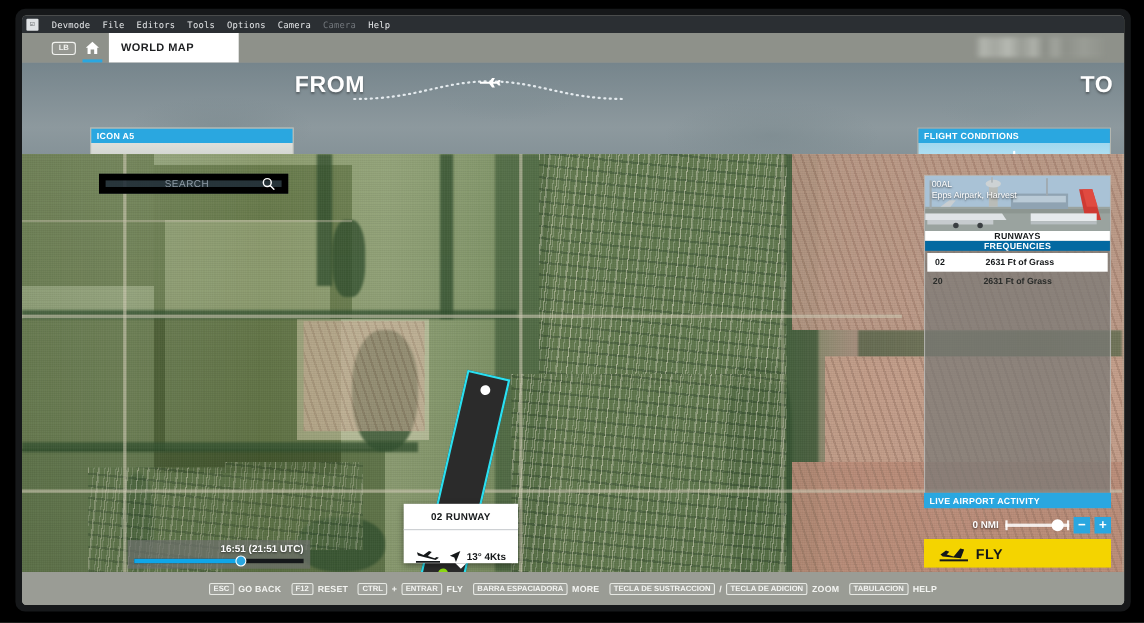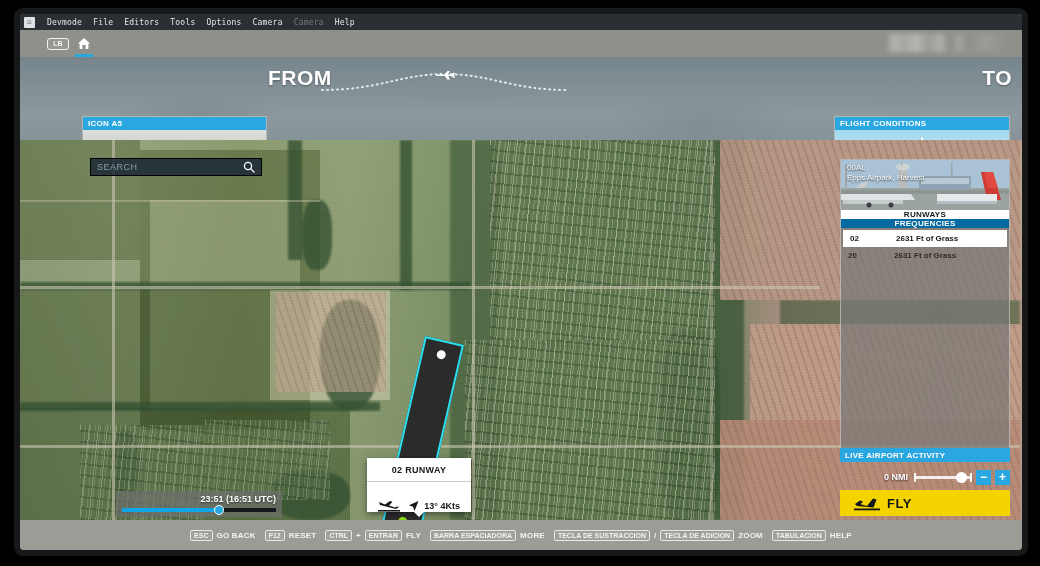--- a/index.html
+++ b/index.html
@@ -197,23 +197,24 @@
     background-image:
       repeating-linear-gradient(0deg, rgba(0,0,0,.14) 0 1px, transparent 1px 2px),
       repeating-linear-gradient(90deg, rgba(255,255,255,.1) 0 1px, transparent 1px 2px);
   }
 
   
   #search-box {
     position: absolute; left: 70px; top: 144px;
     width: 172px; height: 18px;
     background: rgba(30,42,55,.88);
-    border: 1px solid #000000;
+    border: 6px solid #000000;
     display: flex; align-items: center;
     padding: 0 6px;
+    text-align: center;
   }
   #search-box .ph { flex: 1; color: #8e9ba6; font-size: 9px; letter-spacing: .5px; }
 
   
   #runway-shape {
     position: absolute; left: 382px; top: 198px;
     width: 40px; height: 200px;
     background: #2b2b2b;
     border: 2px solid #2ae0f0;
     transform: rotate(13deg);
@@ -384,20 +385,21 @@
   </div>
 
   <div id="titlerow">
     <div id="lb-key">LB</div>
     <div id="home-tab">
       <svg width="14" height="13" viewBox="0 0 14 13">
         <path d="M7 1 L13 6.4 L11.4 6.4 L11.4 12 L8.6 12 L8.6 8 L5.4 8 L5.4 12 L2.6 12 L2.6 6.4 L1 6.4 Z" fill="#ffffff"></path>
       </svg>
       <div class="underline"></div>
     </div>
+    <div id="worldmap-tab">WORLD MAP</div>
     <div id="blur-right"></div>
   </div>
 
   <div id="planbar">
     <div class="worldmap-bg"></div>
 
     <svg class="dotted-route" viewBox="0 0 250 22">
       <path d="M2 19 C 60 19, 80 3, 125 3 C 170 3, 192 19, 248 19" stroke="#eef4f7" stroke-width="2" fill="none" stroke-dasharray="1 4" stroke-linecap="round" opacity=".9"></path>
       <g transform="translate(118,0)">
         <path d="M0 5 L10 5 L13 1 L16 1 L14 5 L18 5 L20 3 L22 3 L21 6 L22 9 L20 9 L18 7 L14 7 L16 11 L13 11 L10 7 L0 7 Z" fill="#ffffff" transform="scale(0.85) translate(-2,-1)"></path>
@@ -591,21 +593,21 @@
 
   <div id="fly-btn">
     <svg width="26" height="16" viewBox="0 0 26 16">
       <path d="M1 9 L6 5.5 L9 6.6 L6.6 9.2 L13 11 L19 3.6 L22.5 4.6 L19.5 12.6 L3 11 Z" fill="#15181a"></path>
       <rect x="0" y="13.5" width="26" height="1.8" fill="#15181a"></rect>
     </svg>
     <span class="lbl">FLY</span>
   </div>
 
   <div id="time-slider">
-    <div class="tlabel">23:51 (16:51 UTC)</div>
+    <div class="tlabel">16:51 (21:51 UTC)</div>
     <div class="ttrack">
       <div class="tfill"></div>
       <div class="tknob"></div>
     </div>
   </div>
 
   <div id="footer">
     <div class="hk">
       <span class="key">ESC</span>
       <span class="act">GO BACK</span>

